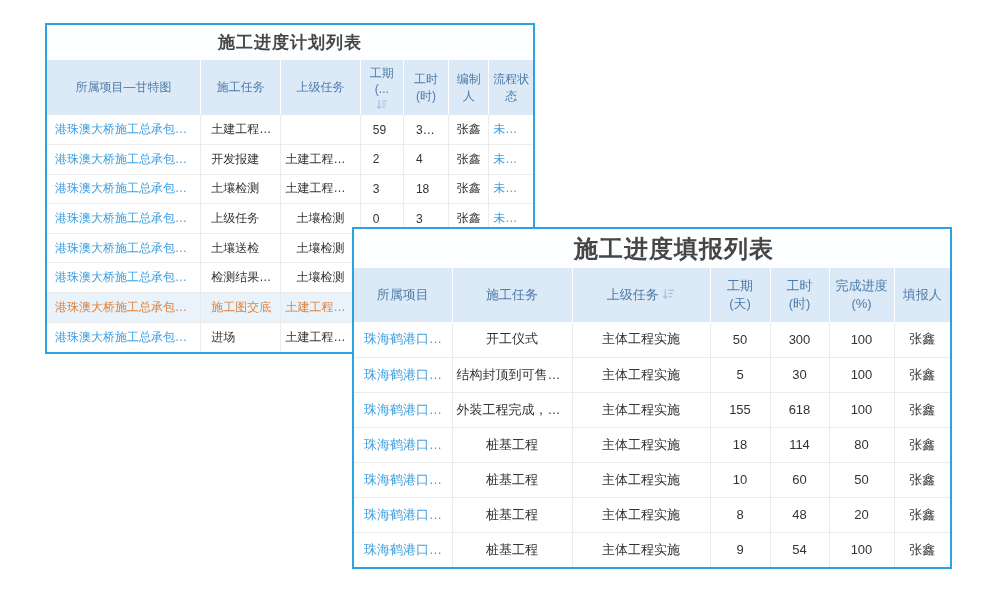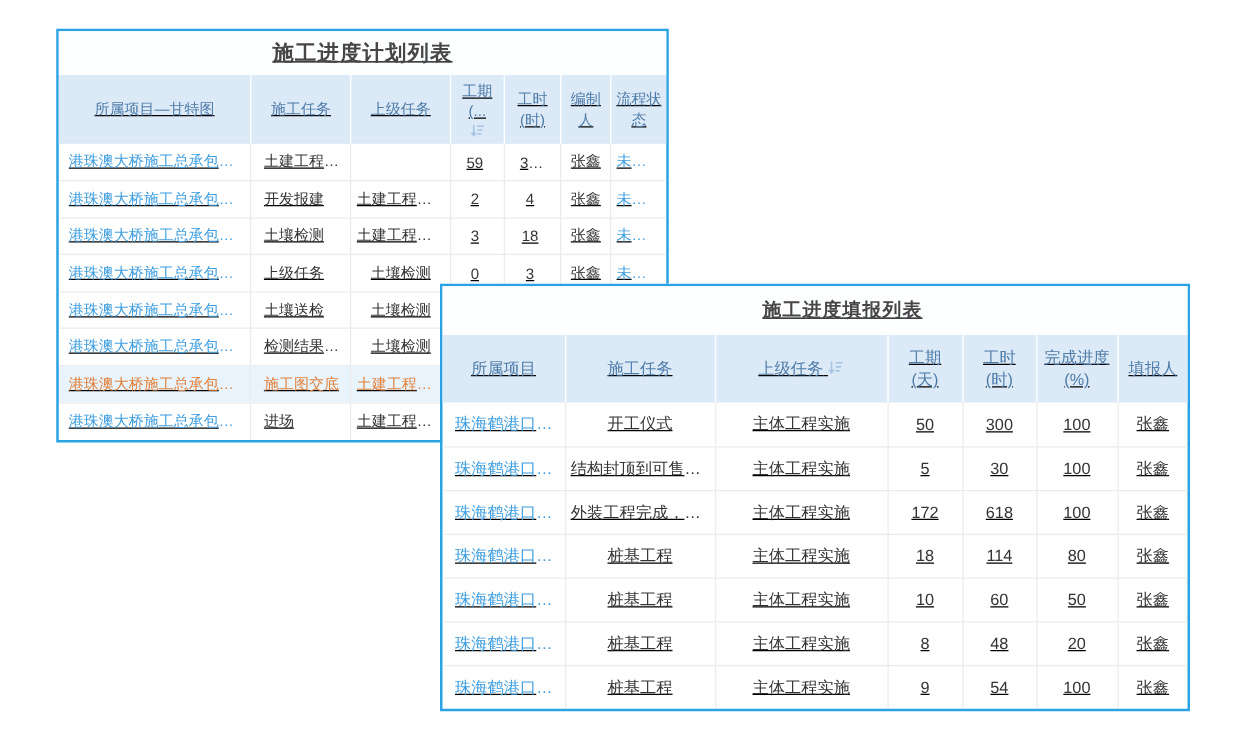--- a/index.html
+++ b/index.html
@@ -3,31 +3,31 @@
 <meta charset="utf-8">
 <style>
   html,body{margin:0;padding:0;}
   body{
     width:1000px;height:600px;position:relative;overflow:hidden;
     background:#ffffff;
     font-family:"Liberation Sans","DejaVu Sans",sans-serif;
   }
   .window{
     position:absolute;background:#ffffff;
-    border:2px solid #29a3e3;box-sizing:border-box;text-decoration:underline;
+    border:2px solid #29a3e3;box-sizing:border-box;
   }
   #plan-window{left:45px;top:23px;width:490px;z-index:1;}
   #report-window{left:352px;top:227px;width:600px;z-index:2;}
 
   .win-title{
     display:flex;align-items:center;justify-content:center;
     font-weight:bold;color:#464646;background:#fcfeff;letter-spacing:1px;
   }
   #plan-window .win-title{height:35px;font-size:17px;}
-  #report-window .win-title{height:39px;font-size:15px;padding-left:44px;}
+  #report-window .win-title{height:39px;font-size:24px;padding-left:44px;}
 
   table{border-collapse:collapse;table-layout:fixed;width:100%;}
   th{
     background:#dce9f6;color:#4e7ca9;font-weight:normal;
     border-right:1px solid #ffffff;vertical-align:middle;
     text-align:center;line-height:1.35;box-sizing:border-box;margin-left:36px;
   }
   th:last-child{border-right:none;}
   #plan-window th{height:55px;font-size:12px;padding:2px 3px;}
   #report-window th{height:54px;font-size:13px;padding:2px 4px;}
@@ -40,21 +40,21 @@
   }
   td:last-child{border-right:none;}
   tbody tr:last-child td{border-bottom:none;}
   #plan-window td{height:29.6px;font-size:12px;}
   #report-window td{height:35px;font-size:13px;}
 
   
   #plan-window td:nth-child(1){text-align:left;padding-left:8px;color:#3f9fe0;}
   #plan-window td:nth-child(2){text-align:left;padding-left:10px;}
   #plan-window td:nth-child(4),
-  #plan-window td:nth-child(5){text-align:center;padding-right:16px;padding-left:12px;}
+  #plan-window td:nth-child(5){text-align:left;padding-right:16px;padding-left:12px;}
   #plan-window td:nth-child(7){color:#3f9fe0;}
   #plan-window tr.hl{background:#e9f3fc;}
   #plan-window tr.hl td{color:#e0823c;}
 
   
   #report-window td:nth-child(1){text-align:center;padding-left:10px;color:#3f9fe0;margin-left:28px;}
 
   .l2{display:block;}
   .sort-svg{vertical-align:-1px;}
   .sort-block{display:block;margin:2px auto 0;}
@@ -233,21 +233,21 @@
           <td>主体工程实施</td>
           <td>5</td>
           <td>30</td>
           <td>100</td>
           <td>张鑫</td>
         </tr>
         <tr>
           <td>珠海鹤港口建设</td>
           <td>外装工程完成，拆...</td>
           <td>主体工程实施</td>
-          <td>172</td>
+          <td>155</td>
           <td>618</td>
           <td>100</td>
           <td>张鑫</td>
         </tr>
         <tr>
           <td>珠海鹤港口建设</td>
           <td>桩基工程</td>
           <td>主体工程实施</td>
           <td>18</td>
           <td>114</td>

